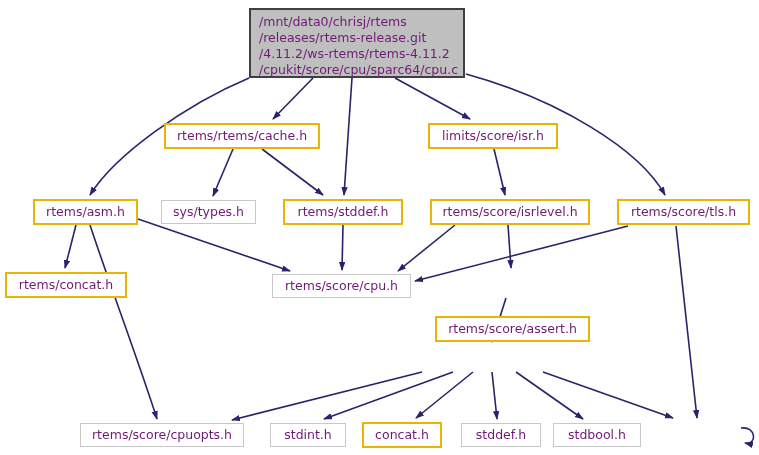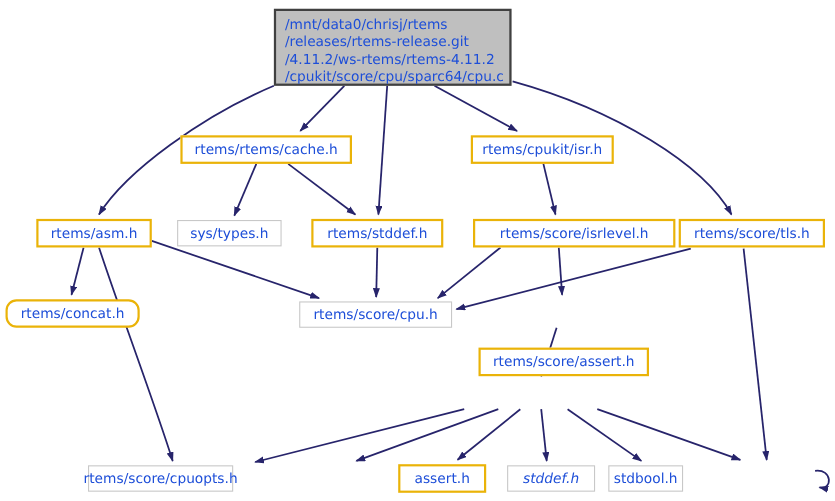--- a/index.html
+++ b/index.html
@@ -26,21 +26,21 @@
   }
   .node {
     position: absolute;
     box-sizing: border-box;
     display: flex;
     align-items: center;
     justify-content: center;
     background: #ffffff;
     border: 1px solid #c8c8c8;
     font-size: 12.5px;
-    color: #1d4ed8;
+    color: #701a75;
     line-height: 1.15;
     white-space: nowrap;
     z-index: 2;
   }
   .node.dark {
     border: 2px solid #eab308;
   }
   .node.root {
     background: #bfbfbf;
     border: 2px solid #404040;
@@ -114,31 +114,32 @@
       <path d="M741,428 C757,426 757,446 745,443"></path>
     </g>
   </svg>
 
   <div class="node root" style="left:249px; top:8px; width:216px; height:70px;">/mnt/data0/chrisj/rtems
 /releases/rtems-release.git
 /4.11.2/ws-rtems/rtems-4.11.2
 /cpukit/score/cpu/sparc64/cpu.c</div>
 
   <div class="node dark" style="left:164px; top:123px; width:156px; height:26px;">rtems/rtems/cache.h</div>
-  <div class="node dark" style="left:428px; top:123px; width:130px; height:26px;">rtems/cpukit/isr.h</div>
+  <div class="node dark" style="left:428px; top:123px; width:130px; height:26px;">limits/score/isr.h</div>
 
   <div class="node dark" style="left:33px; top:199px; width:105px; height:26px;">rtems/asm.h</div>
   <div class="node" style="left:161px; top:200px; width:95px; height:24px;">sys/types.h</div>
   <div class="node dark" style="left:283px; top:199px; width:120px; height:26px;">rtems/stddef.h</div>
-  <div class="node dark" style="left:430px; top:199px; width:184px; height:26px;">rtems/score/isrlevel.h</div>
+  <div class="node dark" style="left:430px; top:199px; width:160px; height:26px;">rtems/score/isrlevel.h</div>
   <div class="node dark" style="left:617px; top:199px; width:133px; height:26px;">rtems/score/tls.h</div>
 
-  <div class="node dark" style="left:5px; top:272px; width:122px; height:26px;border-radius:10px;">rtems/concat.h</div>
+  <div class="node dark" style="left:5px; top:272px; width:122px; height:26px;">rtems/concat.h</div>
   <div class="node" style="left:272px; top:274px; width:139px; height:24px;">rtems/score/cpu.h</div>
   <div class="node dark" style="left:435px; top:272px; width:155px; height:26px;margin-top:44px;">rtems/score/assert.h</div>
 
 
-  <div class="node" style="left:80px; top:423px; width:132px; height:24px;">rtems/score/cpuopts.h</div>
-  <div class="node dark" style="left:362px; top:422px; width:80px; height:26px;">assert.h</div>
-  <div class="node" style="left:461px; top:423px; width:80px; height:24px;font-style:italic;">stddef.h</div>
-  <div class="node" style="left:553px; top:423px; width:68px; height:24px;">stdbool.h</div>
+  <div class="node" style="left:80px; top:423px; width:164px; height:24px;">rtems/score/cpuopts.h</div>
+  <div class="node" style="left:270px; top:423px; width:76px; height:24px;">stdint.h</div>
+  <div class="node dark" style="left:362px; top:422px; width:80px; height:26px;">concat.h</div>
+  <div class="node" style="left:461px; top:423px; width:80px; height:24px;">stddef.h</div>
+  <div class="node" style="left:553px; top:423px; width:88px; height:24px;">stdbool.h</div>
 
 </div>
 
 </body></html>

